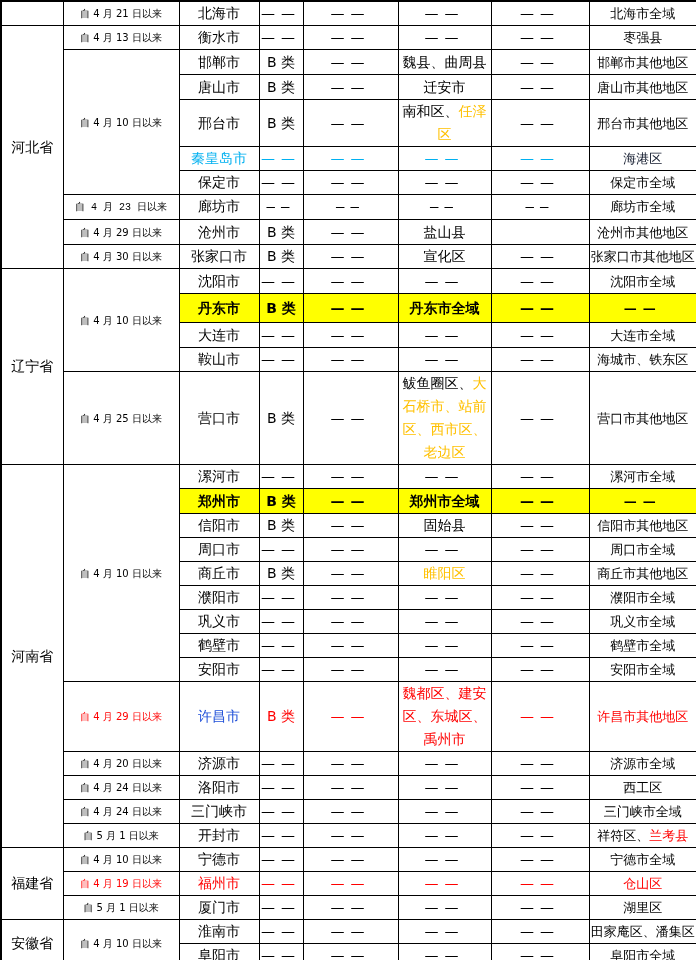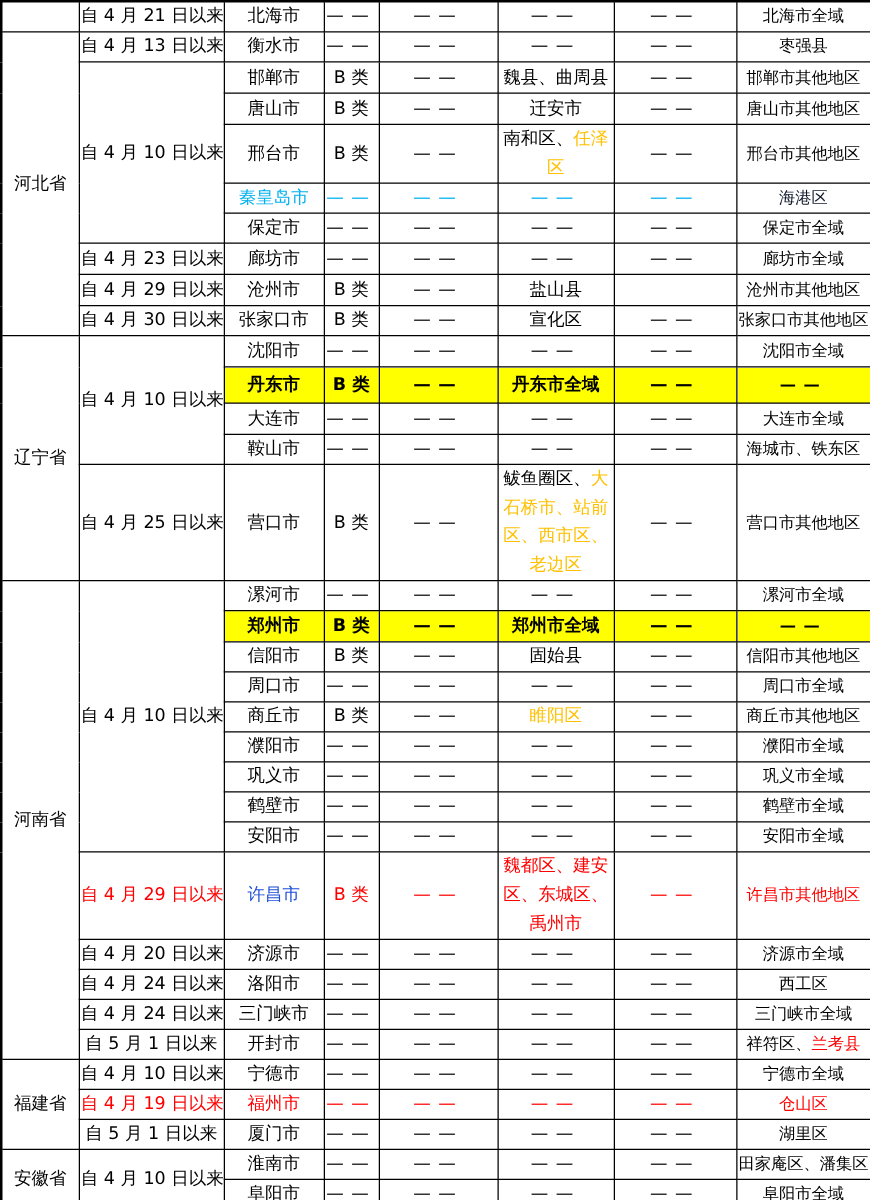--- a/index.html
+++ b/index.html
@@ -19,21 +19,21 @@
     border: 1px solid #000;
     text-align: center;
     vertical-align: middle;
     font-size: 14px;
     color: #000;
     line-height: 23px;
     padding: 0 1px;
     word-break: break-all;
     overflow: hidden;
   }
-  td.date-col { font-size: 14px; white-space: nowrap; }
+  td.date-col { font-size: 10px; white-space: nowrap; }
   td.area-col { font-size: 13px; }
   td.dash { letter-spacing: 6px; }
   td.hl { background: #FFFF00; font-weight: bold; }
   col.c0 { width: 62px; }
   col.c1 { width: 116px; }
   col.c2 { width: 80px; }
   col.c3 { width: 44px; }
   col.c4 { width: 95px; }
   col.c5 { width: 93px; }
   col.c6 { width: 98px; }
@@ -109,21 +109,21 @@
           <td class="area-col" style="color: #0f172a;">海港区</td>
         </tr>
         <tr style="height: 24px;">
           <td>保定市</td>
           <td class="dash">——</td>
           <td class="dash">——</td>
           <td class="dash">——</td>
           <td class="dash">——</td>
           <td class="area-col">保定市全域</td>
         </tr>
-        <tr style="height: 25px;">
+        <tr style="height: 25px; font-family: Liberation Mono, monospace;">
           <td class="date-col">自 4 月 23 日以来</td>
           <td>廊坊市</td>
           <td class="dash">——</td>
           <td class="dash">——</td>
           <td class="dash">——</td>
           <td class="dash">——</td>
           <td class="area-col">廊坊市全域</td>
         </tr>
         <tr style="height: 25px;">
           <td class="date-col">自 4 月 29 日以来</td>

